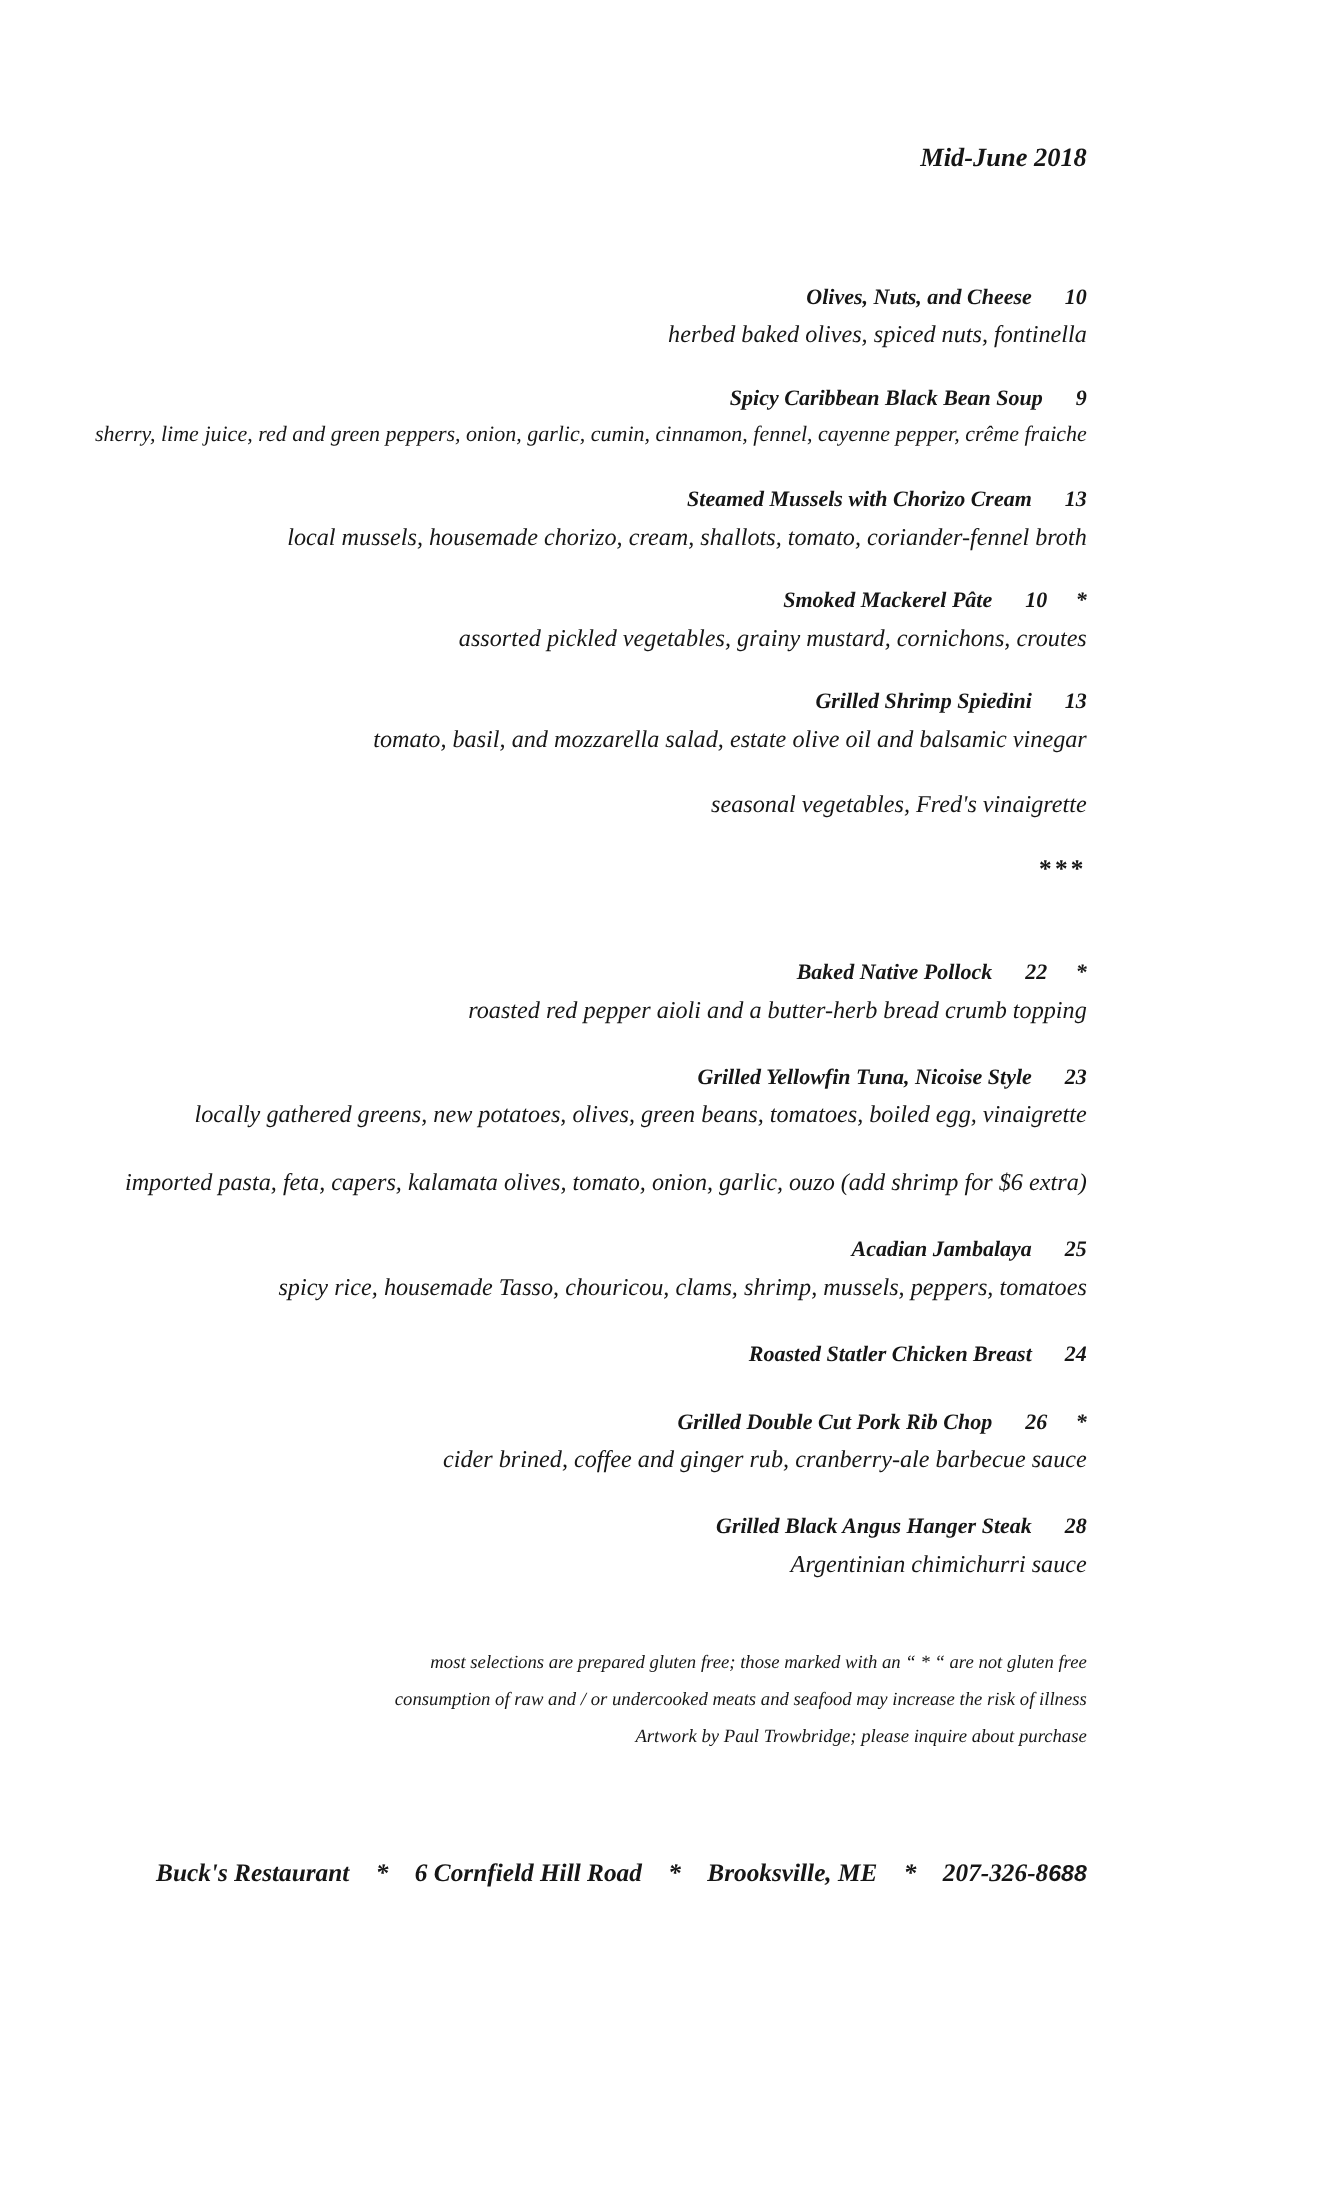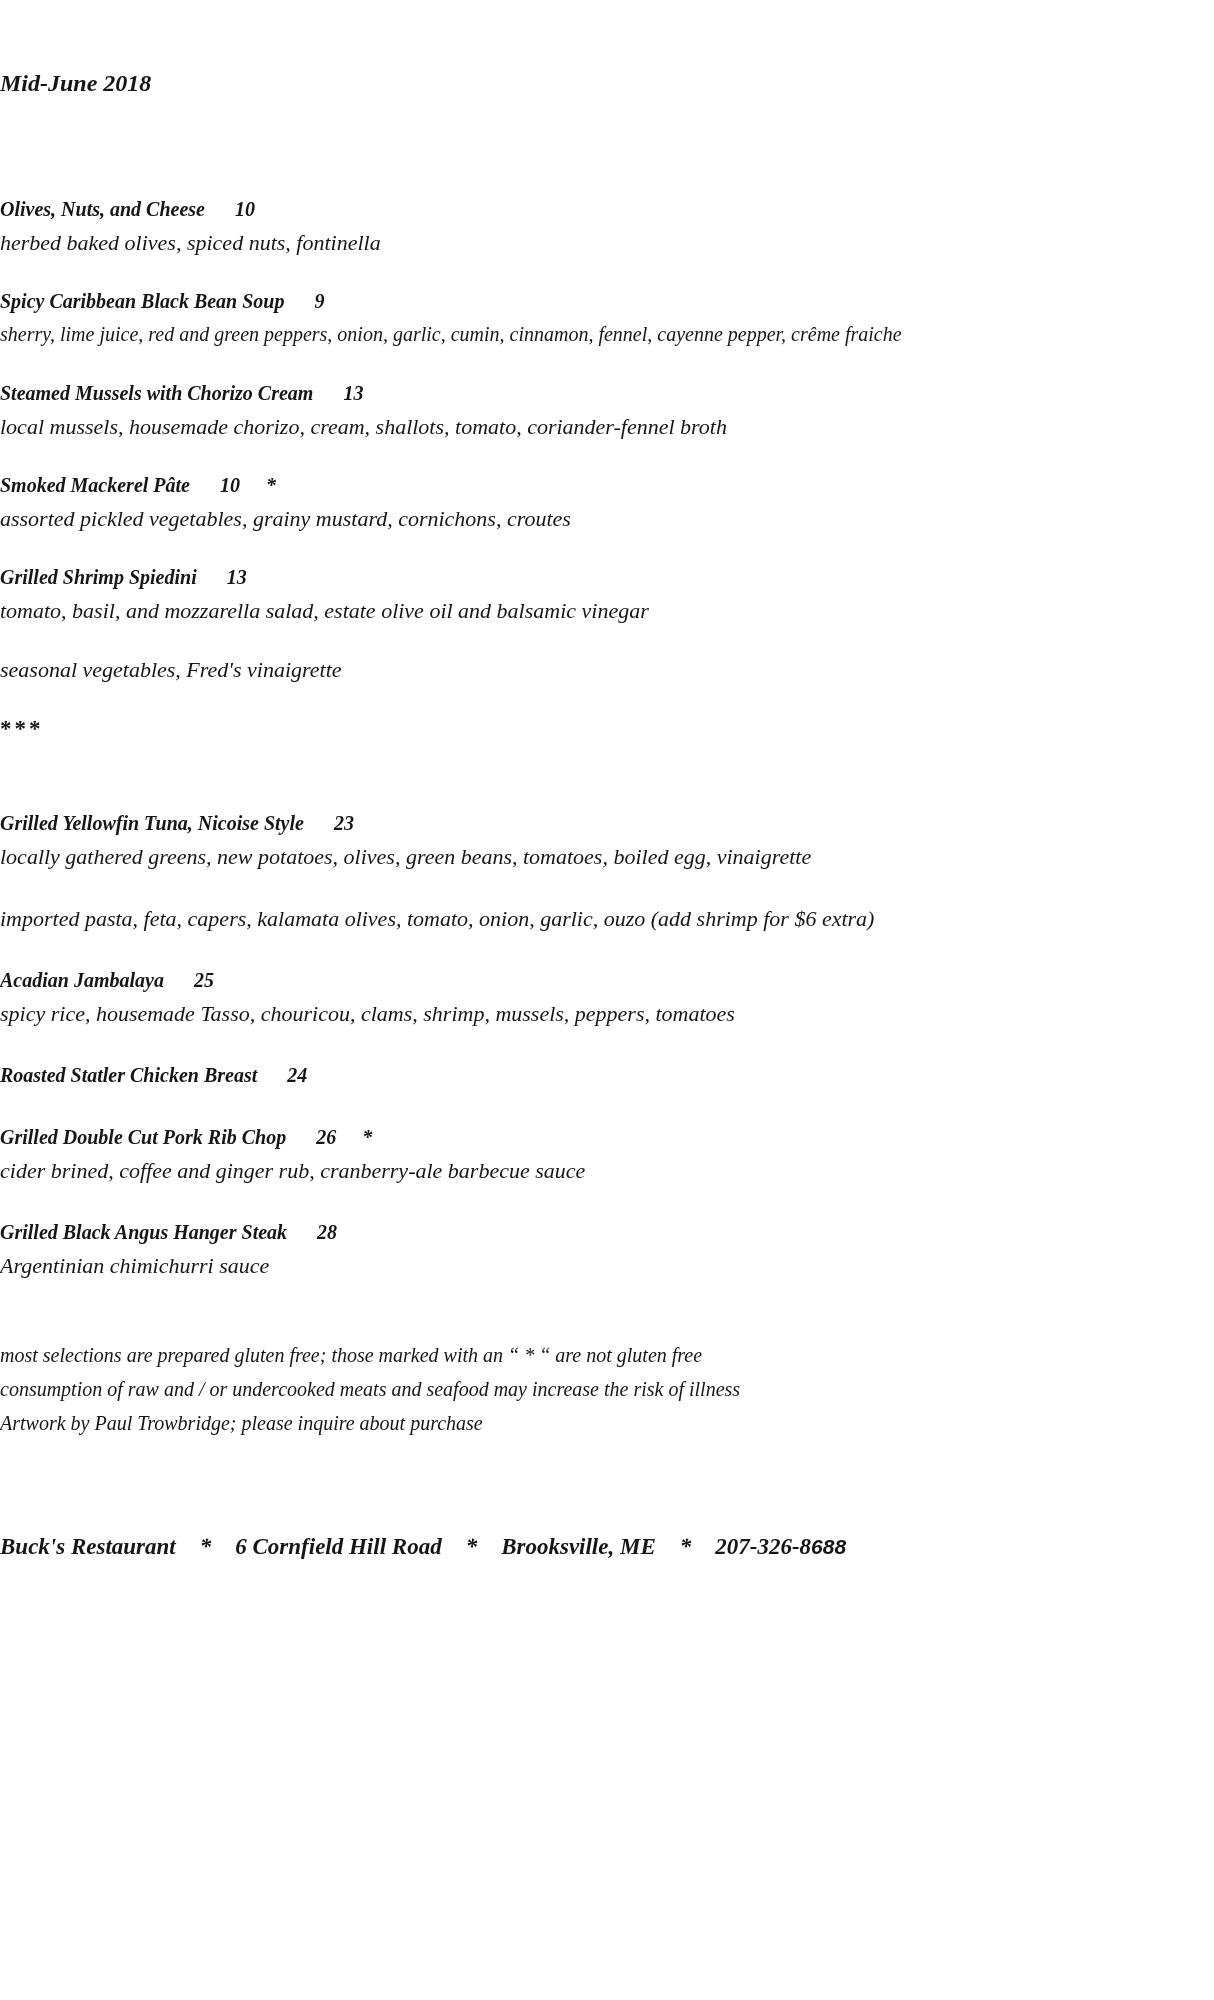--- a/index.html
+++ b/index.html
@@ -9,22 +9,22 @@
   }
   body {
     width: 1214px;
     height: 2000px;
     overflow: hidden;
     color: #161616;
     font-family: "Liberation Serif", serif;
   }
   .menu {
     width: 988px;
-    text-align: left;
-    padding-top: 51px;
+    text-align: right;
+    padding-top: 112px;
     box-sizing: border-box;
   }
   .date {
     font-size: 24px;
     font-weight: bold;
     font-style: italic;
     line-height: 33px;
     margin-bottom: 93px;
   }
   .item {
@@ -59,21 +59,21 @@
     font-weight: bold;
     font-size: 23px;
     line-height: 33px;
     letter-spacing: 3px;
     margin-top: 20px;
     margin-bottom: 62px;
   }
   .notes {
     margin-top: 56px;
     font-style: italic;
-    font-size: 20px;
+    font-size: 17px;
     line-height: 34px;
   }
   .address {
     margin-top: 90px;
     font-weight: bold;
     font-style: italic;
     font-size: 23px;
     line-height: 33px;
     white-space: nowrap;
   }
@@ -122,20 +122,24 @@
     <div class="item">
       <div class="desc">seasonal vegetables, Fred's vinaigrette</div>
     </div>
 
   </section>
 
   <div class="sep">***</div>
 
   <section class="entrees">
 
+    <div class="item">
+      <div class="title"><span>Baked Native Pollock</span><span class="price">22</span><span class="star">*</span></div>
+      <div class="desc">roasted red pepper aioli and a butter-herb bread crumb topping</div>
+    </div>
 
     <div class="item">
       <div class="title"><span>Grilled Yellowfin Tuna, Nicoise Style</span><span class="price">23</span></div>
       <div class="desc">locally gathered greens, new potatoes, olives, green beans, tomatoes, boiled egg, vinaigrette</div>
     </div>
 
     <div class="item">
       <div class="desc">imported pasta, feta, capers, kalamata olives, tomato, onion, garlic, ouzo (add shrimp for $6 extra)</div>
     </div>
 

